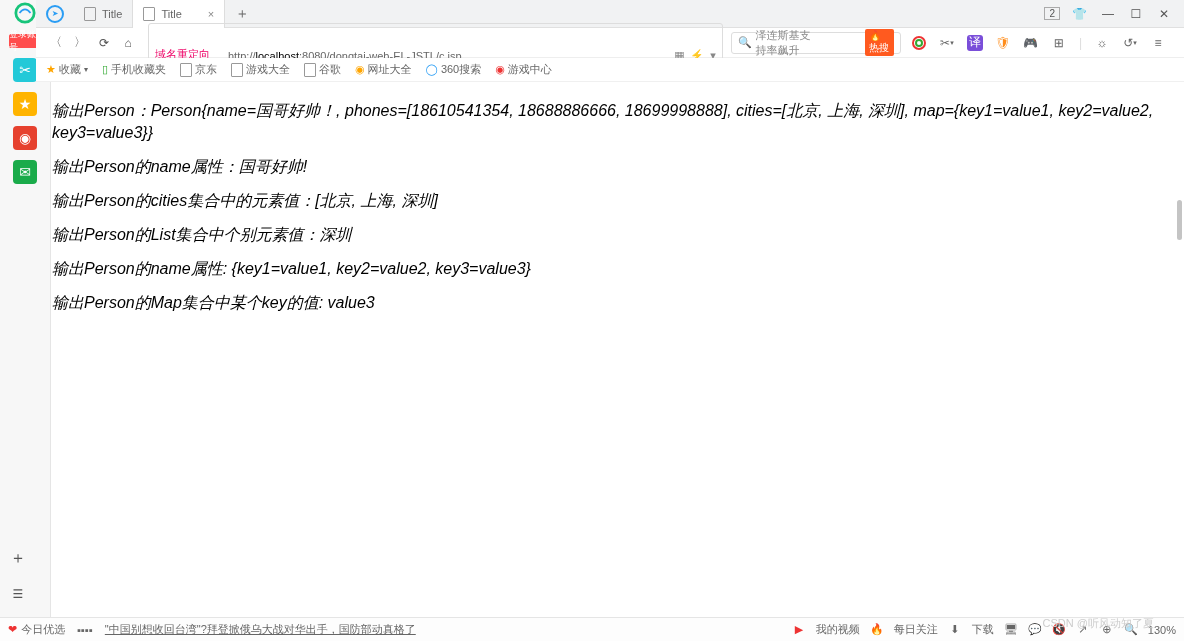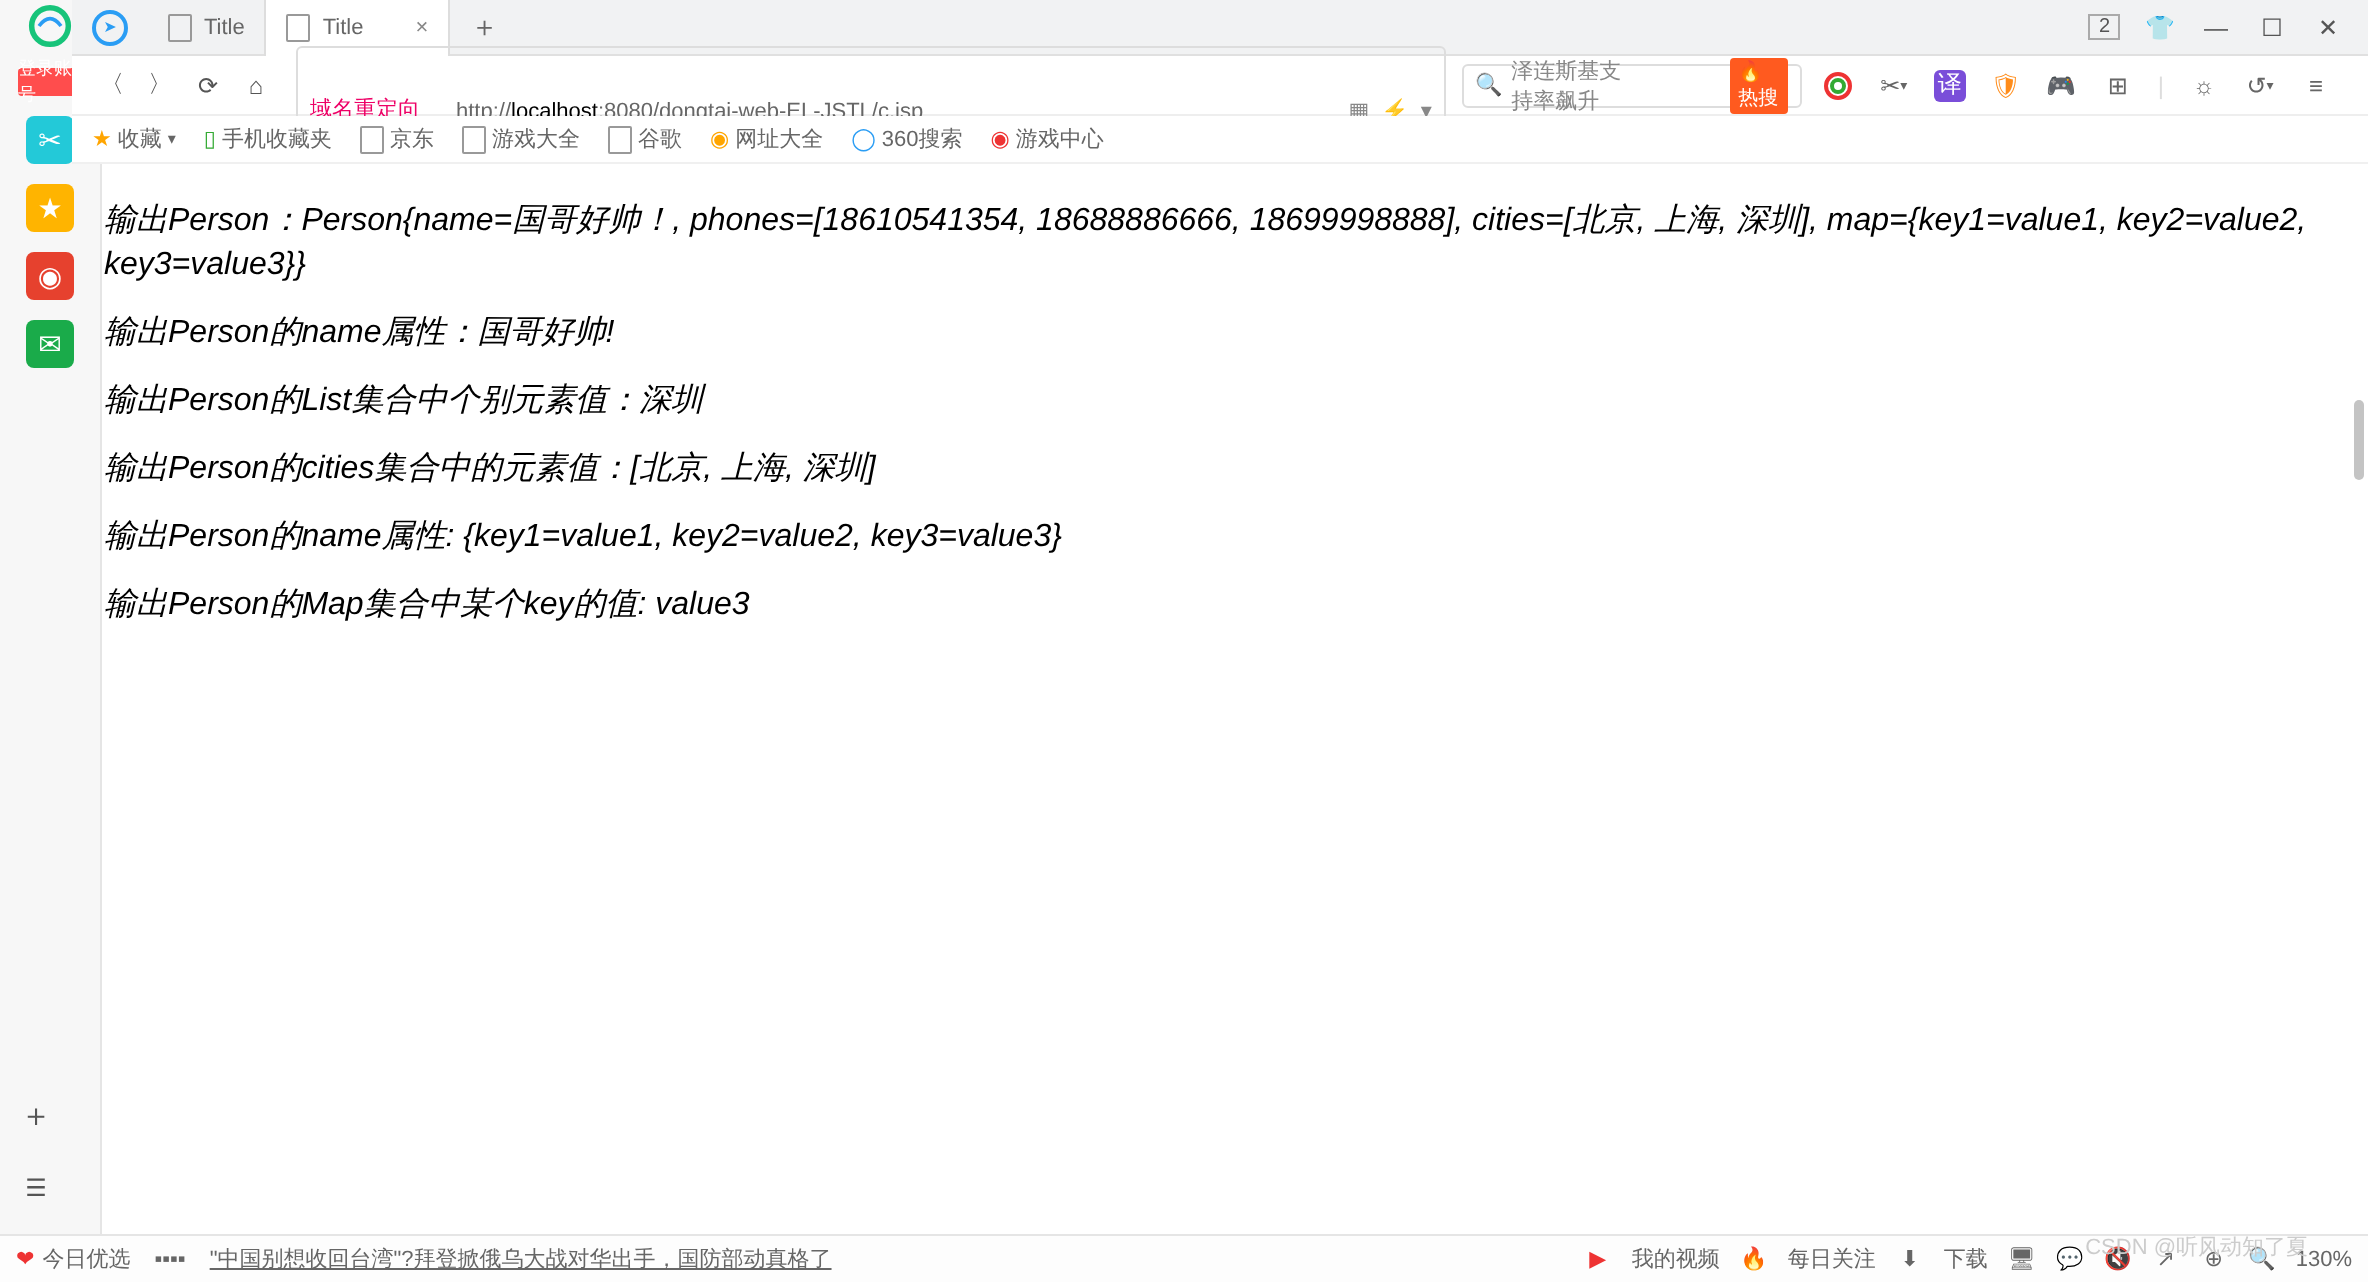--- a/index.html
+++ b/index.html
@@ -167,22 +167,22 @@
     </span>
   <span class="bm-item">
       <span style="color:#e33">◉</span>
       <span>游戏中心</span>
     </span>
 </div>
 
 <div class="content">
   <p>输出Person：Person{name=国哥好帅！, phones=[18610541354, 18688886666, 18699998888], cities=[北京, 上海, 深圳], map={key1=value1, key2=value2, key3=value3}}</p>
   <p>输出Person的name属性：国哥好帅!</p>
+  <p>输出Person的cities集合中的元素值：[北京, 上海, 深圳]</p>
   <p>输出Person的List集合中个别元素值：深圳</p>
-  <p>输出Person的cities集合中的元素值：[北京, 上海, 深圳]</p>
   <p>输出Person的name属性: {key1=value1, key2=value2, key3=value3}</p>
   <p>输出Person的Map集合中某个key的值: value3</p>
 </div>
 
 <div class="scroll-ind"></div>
 
 <div class="status-bar">
   <span style="color:#e33;margin-right:4px">❤</span>
   <span>今日优选</span>
   <span style="margin:0 12px">▪▪▪▪</span>

